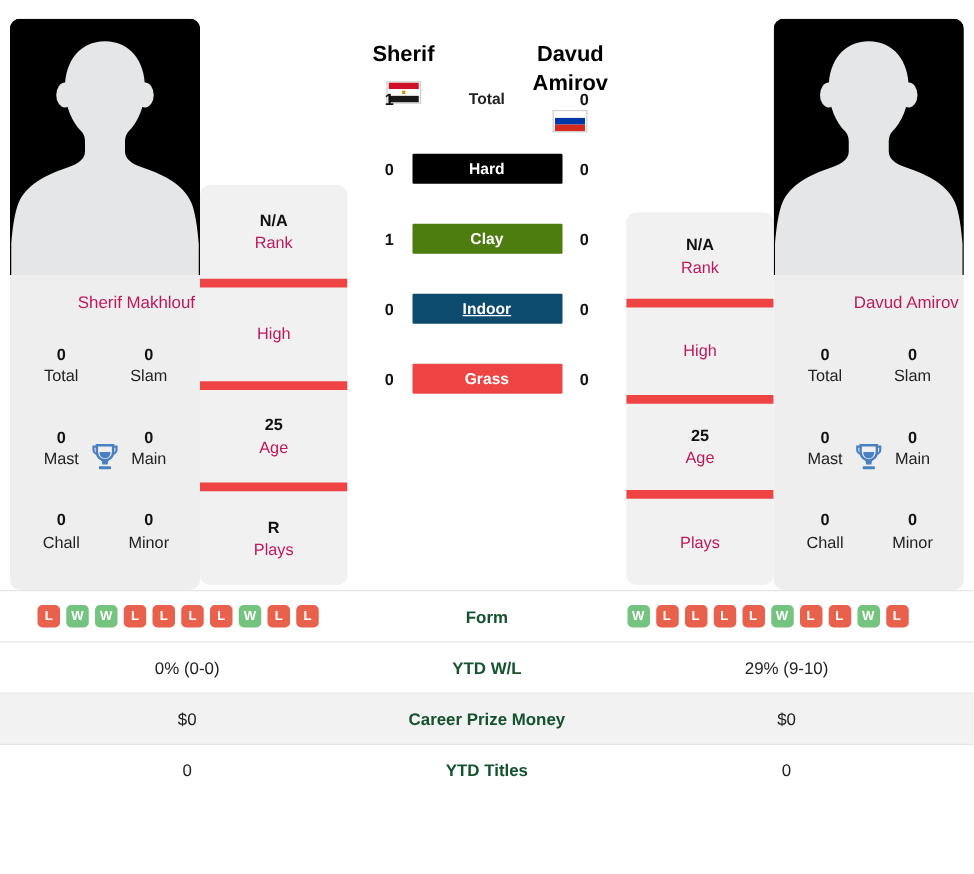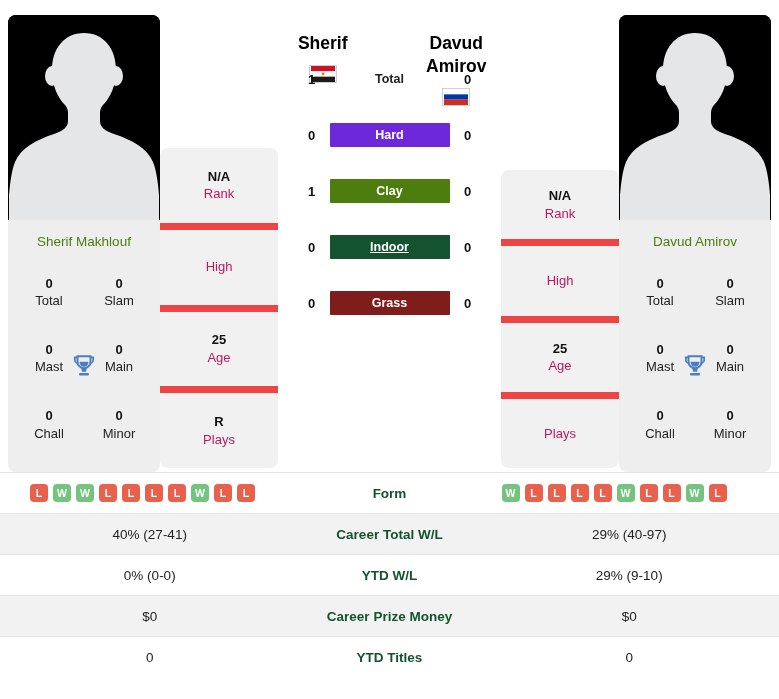--- a/index.html
+++ b/index.html
@@ -39,23 +39,23 @@
     width: 100%;
     height: 205px;
     background: #000000;
     position: relative;
     overflow: hidden;
     flex: 0 0 205px;
   }
   .silhouette { display:block; width: 100%; height: 100%; }
 
   .pc-name {
-    text-align: center;
+    text-align: right;
     font-size: 13.5px;
-    color: #4d7c0f;
+    color: #be185d;
     padding: 14px 4px 10px 4px;
   }
   .titles-grid {
     flex: 1;
     display: grid;
     grid-template-columns: 1fr 1fr;
     grid-template-rows: 1fr 1fr 1fr;
     position: relative;
     padding: 0 6px 14px 6px;
   }
@@ -315,36 +315,36 @@
     </div>
 
     <div class="surface-block">
       <div class="surface-row">
         <span class="sr-score">1</span>
         <span class="sr-badge plain">Total</span>
         <span class="sr-score">0</span>
       </div>
       <div class="surface-row">
         <span class="sr-score">0</span>
-        <span class="sr-badge" style="background: #6d28d9;">Hard</span>
+        <span class="sr-badge" style="background: #000000;">Hard</span>
         <span class="sr-score">0</span>
       </div>
       <div class="surface-row">
         <span class="sr-score">1</span>
         <span class="sr-badge" style="background: #4d7c0f;">Clay</span>
         <span class="sr-score">0</span>
       </div>
       <div class="surface-row">
         <span class="sr-score">0</span>
-        <span class="sr-badge" style="background: #14532d; text-decoration: underline;">Indoor</span>
+        <span class="sr-badge" style="background: #0c4a6e; text-decoration: underline;">Indoor</span>
         <span class="sr-score">0</span>
       </div>
       <div class="surface-row">
         <span class="sr-score">0</span>
-        <span class="sr-badge" style="background: #7f1d1d;">Grass</span>
+        <span class="sr-badge" style="background: #ef4444;">Grass</span>
         <span class="sr-score">0</span>
       </div>
     </div>
   </div>
 
   <div class="info-card right">
     <div class="info-row">
       <span class="info-val">N/A</span>
       <span class="info-lbl">Rank</span>
     </div>
@@ -436,25 +436,20 @@
             <span class="form-badge L">L</span>
             <span class="form-badge L">L</span>
             <span class="form-badge L">L</span>
             <span class="form-badge W">W</span>
             <span class="form-badge L">L</span>
             <span class="form-badge L">L</span>
             <span class="form-badge W">W</span>
             <span class="form-badge L">L</span>
           </div>
       </td>
-    </tr>
-    <tr class="shaded">
-      <td>40% (27-41)</td>
-      <td class="label">Career Total W/L</td>
-      <td>29% (40-97)</td>
     </tr>
     <tr>
       <td>0% (0-0)</td>
       <td class="label">YTD W/L</td>
       <td>29% (9-10)</td>
     </tr>
     <tr class="shaded">
       <td>$0</td>
       <td class="label">Career Prize Money</td>
       <td>$0</td>

